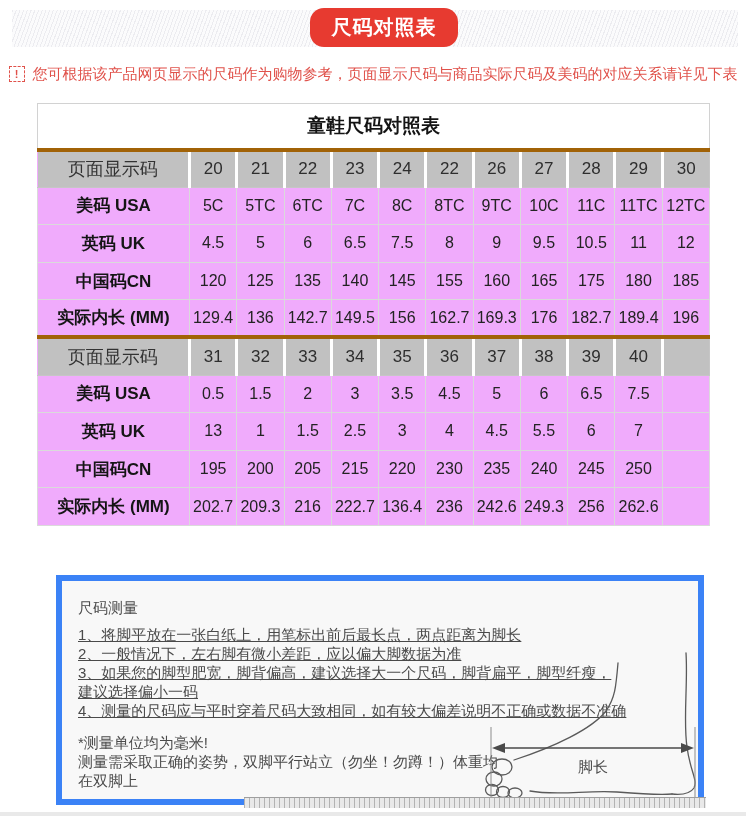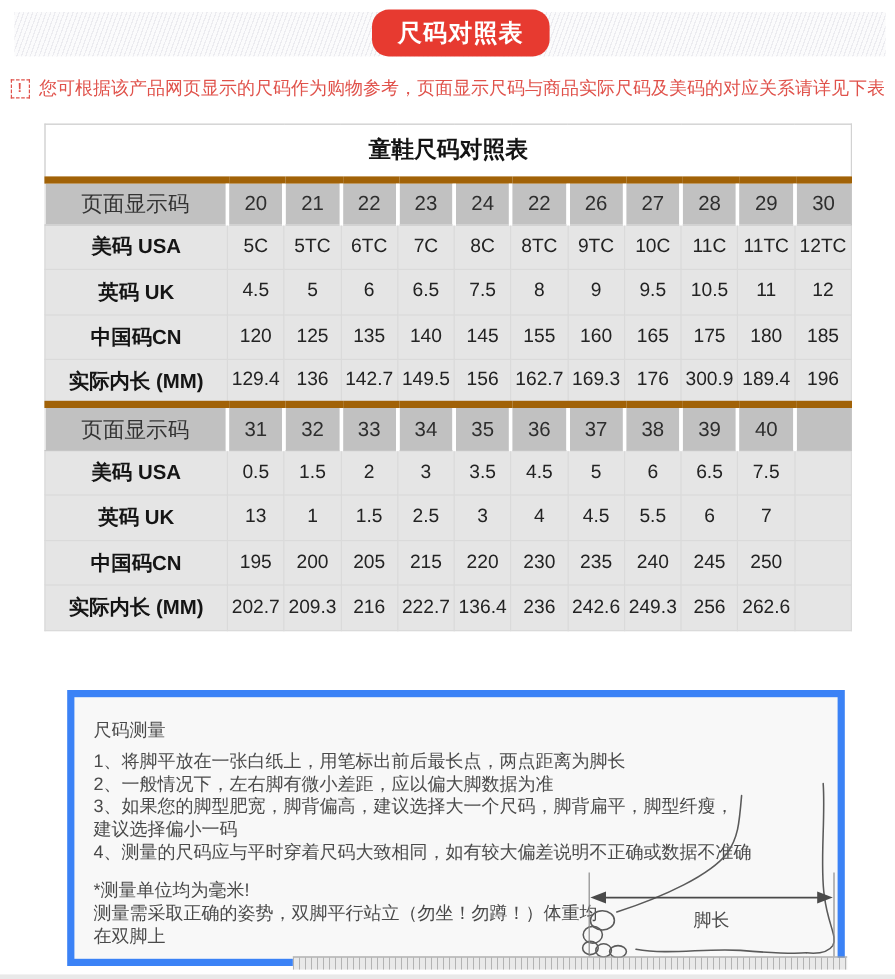--- a/index.html
+++ b/index.html
@@ -32,53 +32,53 @@
   }
   .notice-icon {
     flex:0 0 auto; width:16px; height:16px; margin:2px 8px 0 0;
     border:1px dashed #e0524b; color:#e0524b;
     font-size:11px; font-weight:700; line-height:14px; text-align:center;
   }
 
   
   .size-table {
     position:absolute; left:37px; top:103px; width:673px;
-    border-collapse:collapse; table-layout:fixed; background:#e5e5e5;
+    border-collapse:collapse; table-layout:fixed; background:#f0abfc;
   }
   .size-table th.table-title {
     height:46px; font-size:19px; font-weight:700; color:#141414;
     text-align:center; border:1px solid #d2d2d2; background:#fff;
   }
   .size-table td {
     height:37.6px; padding:0; text-align:center; vertical-align:middle;
     border:1px solid #dadada; font-size:16px; color:#232323; overflow:hidden;
   }
   .size-table td.row-label { font-weight:700; font-size:17px; color:#151515; }
   .size-table tr.header td {
     background:#c1c1c1; color:#2e2e2e; font-size:17px;
-    border-top:6px solid #a16207; border-bottom:1px solid #c6c6c6;
+    border-top:4px solid #a16207; border-bottom:1px solid #c6c6c6;
     border-left:none; border-right:3px solid #fff;
   }
   .size-table tr.header td:last-child { border-right:1px solid #c6c6c6; }
   .size-table tr.header td.row-label { font-weight:400; font-size:18px; color:#333; }
 
   
   .size-note {
     position:absolute; left:13px; top:540px;
     font-size:15.5px; color:#2b2b2b; white-space:nowrap;
   }
 
   
   .panel {
     position:absolute; left:56px; top:575px; width:648px; height:230px;
     border:6px solid #3b82f6; background:#f8f8f8;
   }
   .panel-text { position:absolute; left:16px; top:18px; width:620px; color:#4a4a4a; }
   .panel-heading { font-size:15px; margin-bottom:7px; }
-  .step-line { font-size:15px; line-height:19px; white-space:nowrap; }
+  .step-line { font-size:15px; line-height:19px; white-space:nowrap;text-decoration:underline; }
   .footnote { margin-top:13px; width:440px; }
   .footnote-line { font-size:15px; line-height:19px; white-space:nowrap; }
 
   .foot-svg { position:absolute; left:0; top:0; pointer-events:none; }
   .ruler {
     position:absolute; left:182px; top:216px; width:462px; height:11px;
     border-top:1px solid #9f9f9f;
     background: repeating-linear-gradient(90deg, #b3b3b3 0 1px, #e9e9e9 1px 5px);
   }
 
@@ -169,21 +169,21 @@
         <tr class="data">
           <td class="row-label">实际内长 (MM)</td>
           <td>129.4</td>
           <td>136</td>
           <td>142.7</td>
           <td>149.5</td>
           <td>156</td>
           <td>162.7</td>
           <td>169.3</td>
           <td>176</td>
-          <td>300.9</td>
+          <td>182.7</td>
           <td>189.4</td>
           <td>196</td>
         </tr>
         <tr class="header">
           <td class="row-label">页面显示码</td>
           <td>31</td>
           <td>32</td>
           <td>33</td>
           <td>34</td>
           <td>35</td>

